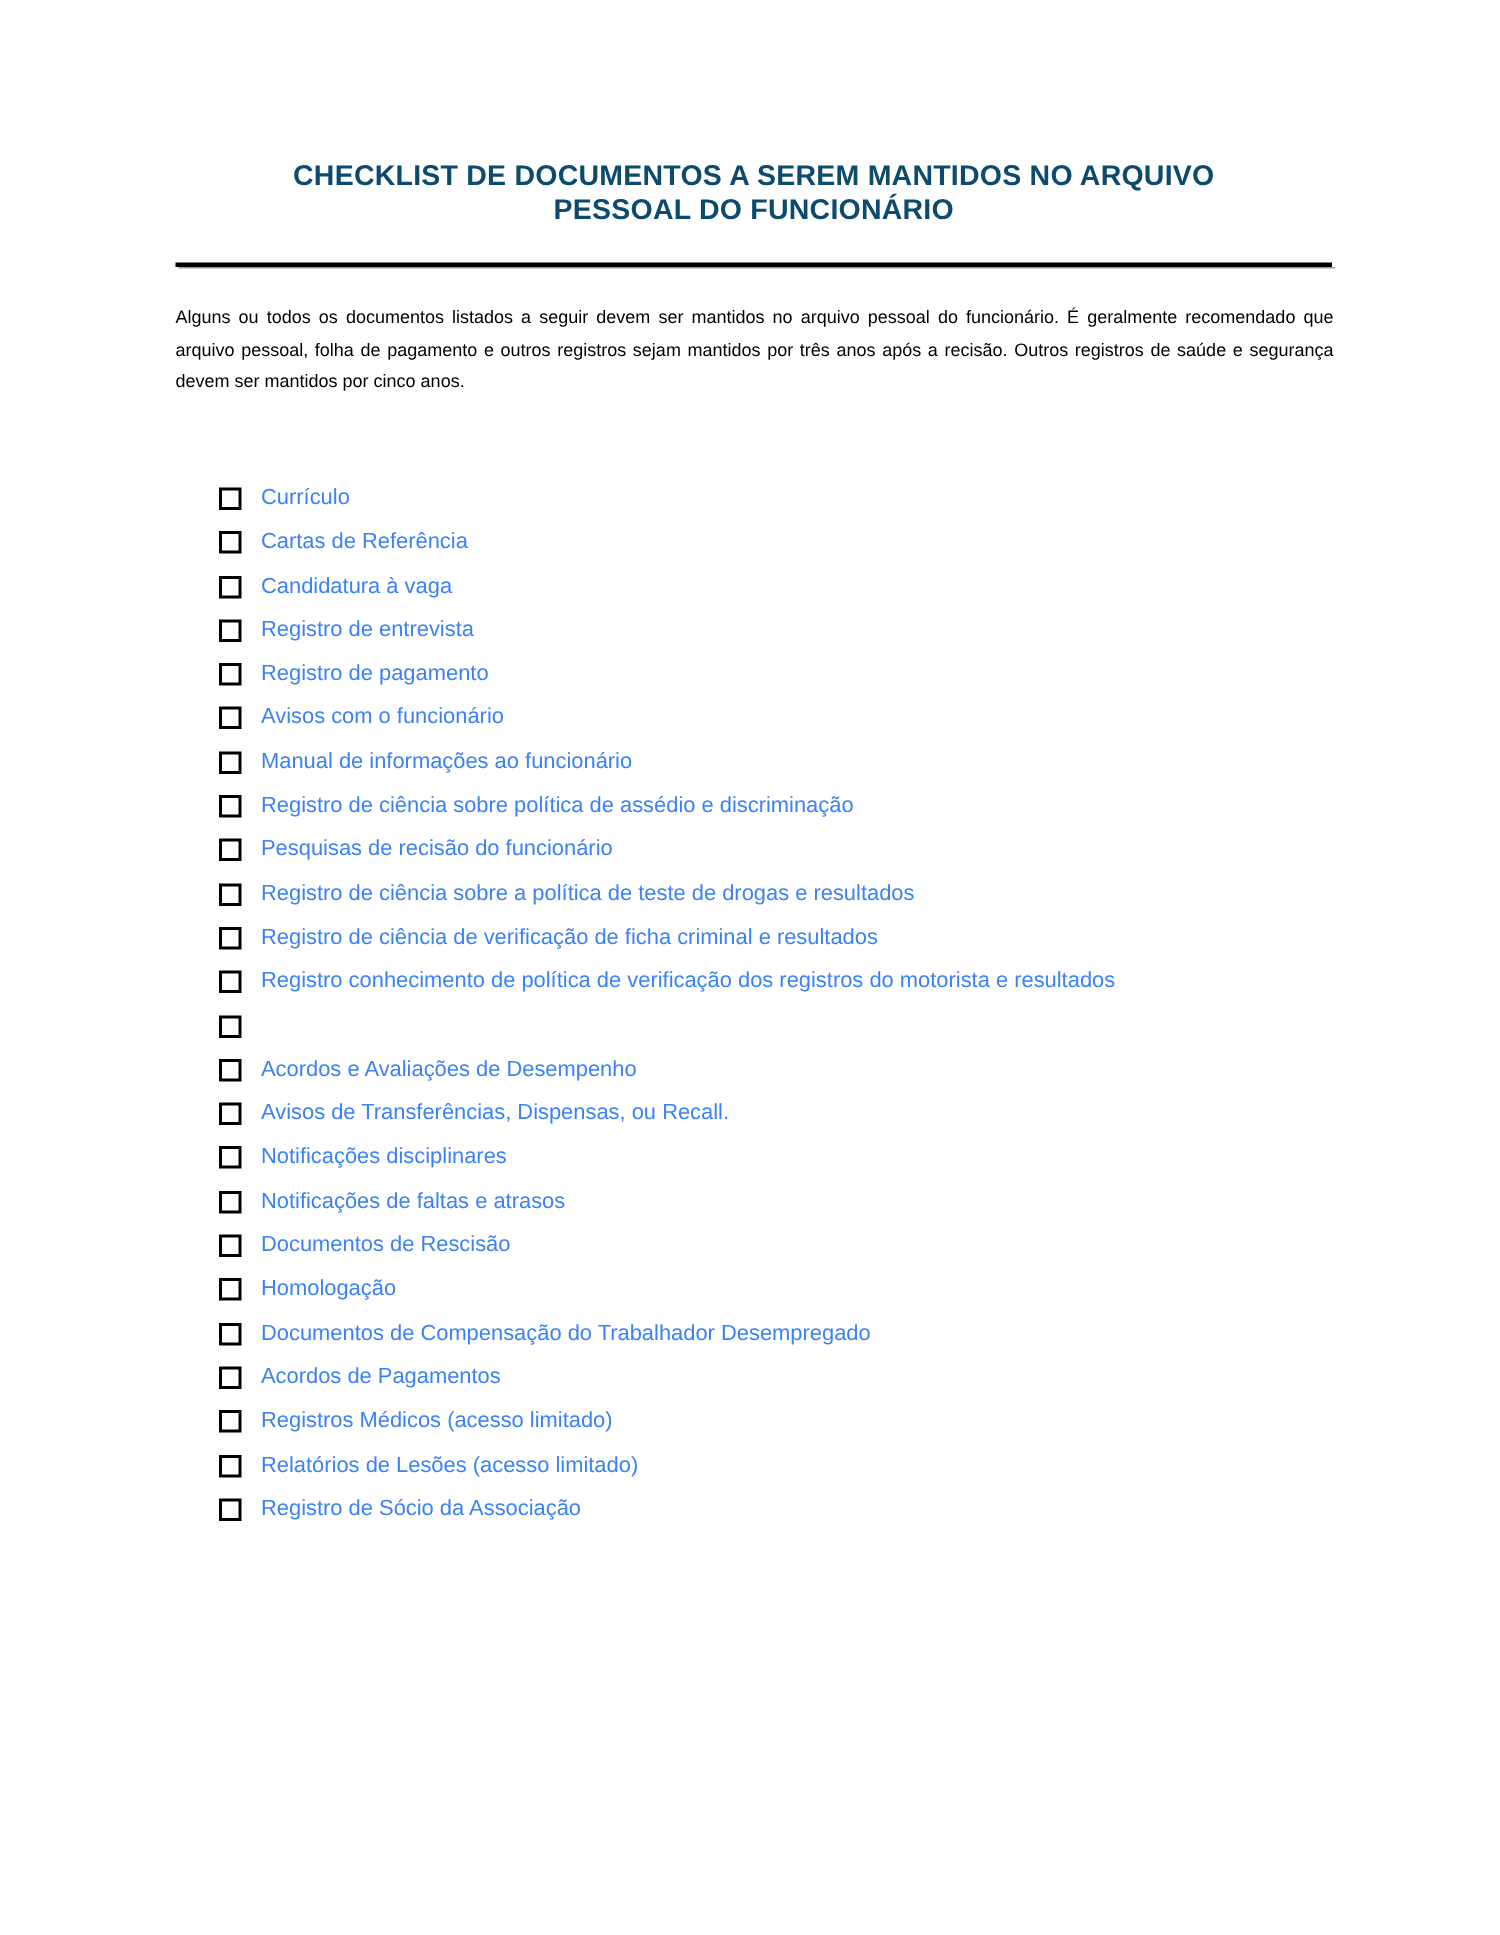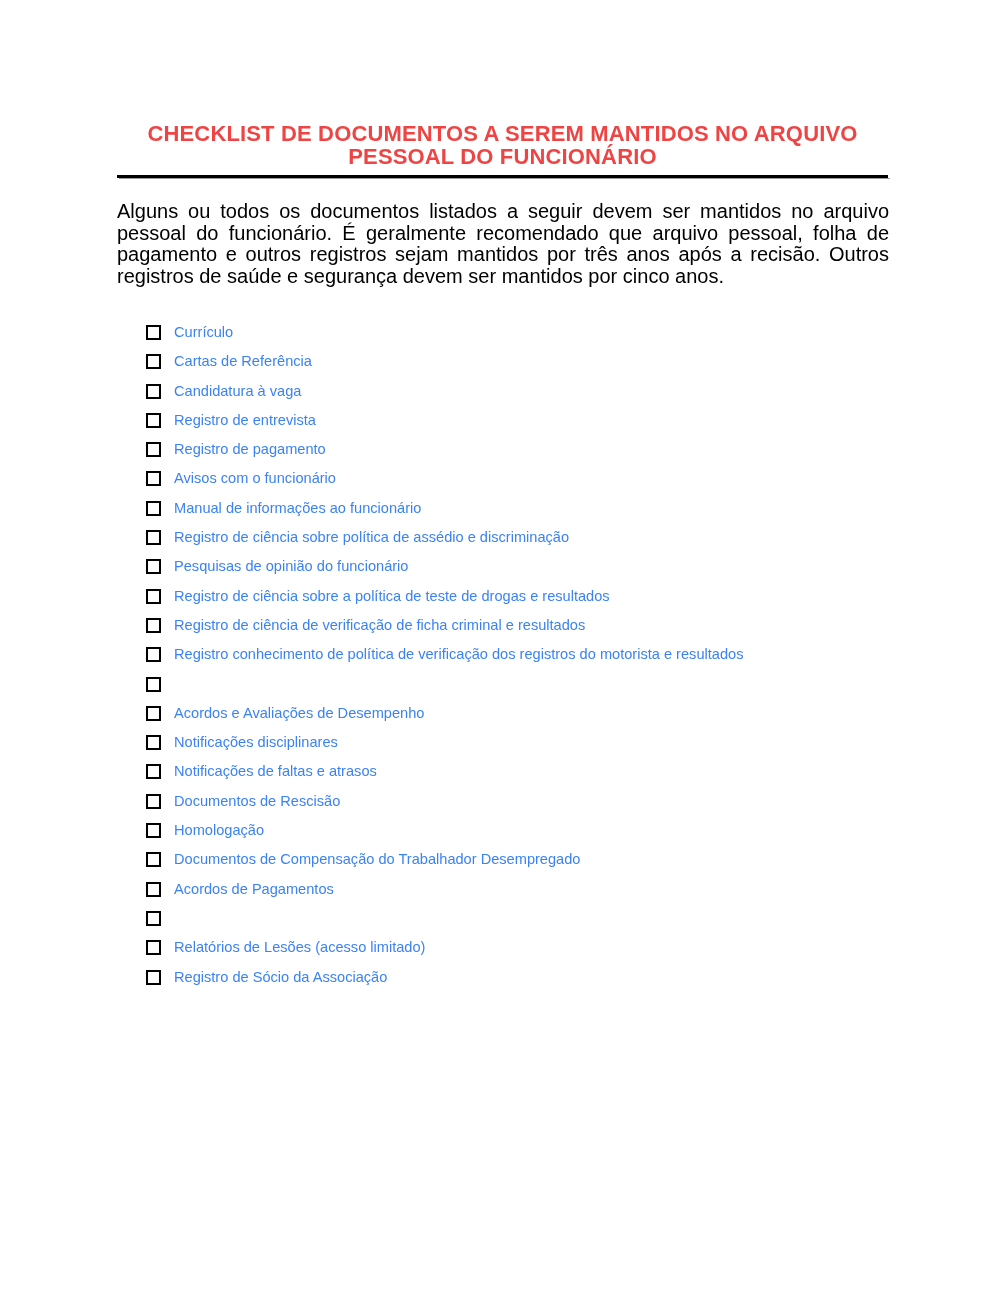--- a/index.html
+++ b/index.html
@@ -29,27 +29,27 @@
 
   
   .title-block {
     position: absolute;
     left: 117px;
     top: 107px;
     width: 771px;
     text-align: center;
   }
   .doc-title {
-    margin: 16px;
+    margin: 0;
     font-family: "Liberation Sans", sans-serif;
-    font-size: 22px;
+    font-size: 19px;
     font-weight: bold;
     line-height: 22.5px;
     letter-spacing: 0.15px;
-    color: #ef4444;
+    color: #0c4a6e;
     white-space: pre-line;
   }
 
   
   .divider {
     position: absolute;
     left: 117px;
     top: 175px;
     width: 771px;
     height: 5px;
@@ -71,21 +71,21 @@
     background: #9a9a9a;
   }
 
   
   .intro {
     position: absolute;
     left: 117px;
     top: 201px;
     width: 772px;
     margin: 0;
-    font-size: 20px;
+    font-size: 12px;
     line-height: 21.5px;
     text-align: justify;
     text-justify: inter-word;
     color: #000000;
   }
 
   
   .checklist {
     position: absolute;
     left: 146px;
@@ -211,21 +211,21 @@
           <span class="shade"></span>
           <span class="box"></span>
         </span>
         <span class="check-label">Registro de ciência sobre política de assédio e discriminação</span>
       </li>
       <li class="check-item">
         <span class="checkbox">
           <span class="shade"></span>
           <span class="box"></span>
         </span>
-        <span class="check-label">Pesquisas de opinião do funcionário</span>
+        <span class="check-label">Pesquisas de recisão do funcionário</span>
       </li>
       <li class="check-item">
         <span class="checkbox">
           <span class="shade"></span>
           <span class="box"></span>
         </span>
         <span class="check-label">Registro de ciência sobre a política de teste de drogas e resultados</span>
       </li>
       <li class="check-item">
         <span class="checkbox">
@@ -252,20 +252,27 @@
           <span class="shade"></span>
           <span class="box"></span>
         </span>
         <span class="check-label">Acordos e Avaliações de Desempenho</span>
       </li>
       <li class="check-item">
         <span class="checkbox">
           <span class="shade"></span>
           <span class="box"></span>
         </span>
+        <span class="check-label">Avisos de Transferências, Dispensas, ou Recall.</span>
+      </li>
+      <li class="check-item">
+        <span class="checkbox">
+          <span class="shade"></span>
+          <span class="box"></span>
+        </span>
         <span class="check-label">Notificações disciplinares</span>
       </li>
       <li class="check-item">
         <span class="checkbox">
           <span class="shade"></span>
           <span class="box"></span>
         </span>
         <span class="check-label">Notificações de faltas e atrasos</span>
       </li>
       <li class="check-item">
@@ -294,20 +301,21 @@
           <span class="shade"></span>
           <span class="box"></span>
         </span>
         <span class="check-label">Acordos de Pagamentos</span>
       </li>
       <li class="check-item">
         <span class="checkbox">
           <span class="shade"></span>
           <span class="box"></span>
         </span>
+        <span class="check-label">Registros Médicos (acesso limitado)</span>
       </li>
       <li class="check-item">
         <span class="checkbox">
           <span class="shade"></span>
           <span class="box"></span>
         </span>
         <span class="check-label">Relatórios de Lesões (acesso limitado)</span>
       </li>
       <li class="check-item">
         <span class="checkbox">

